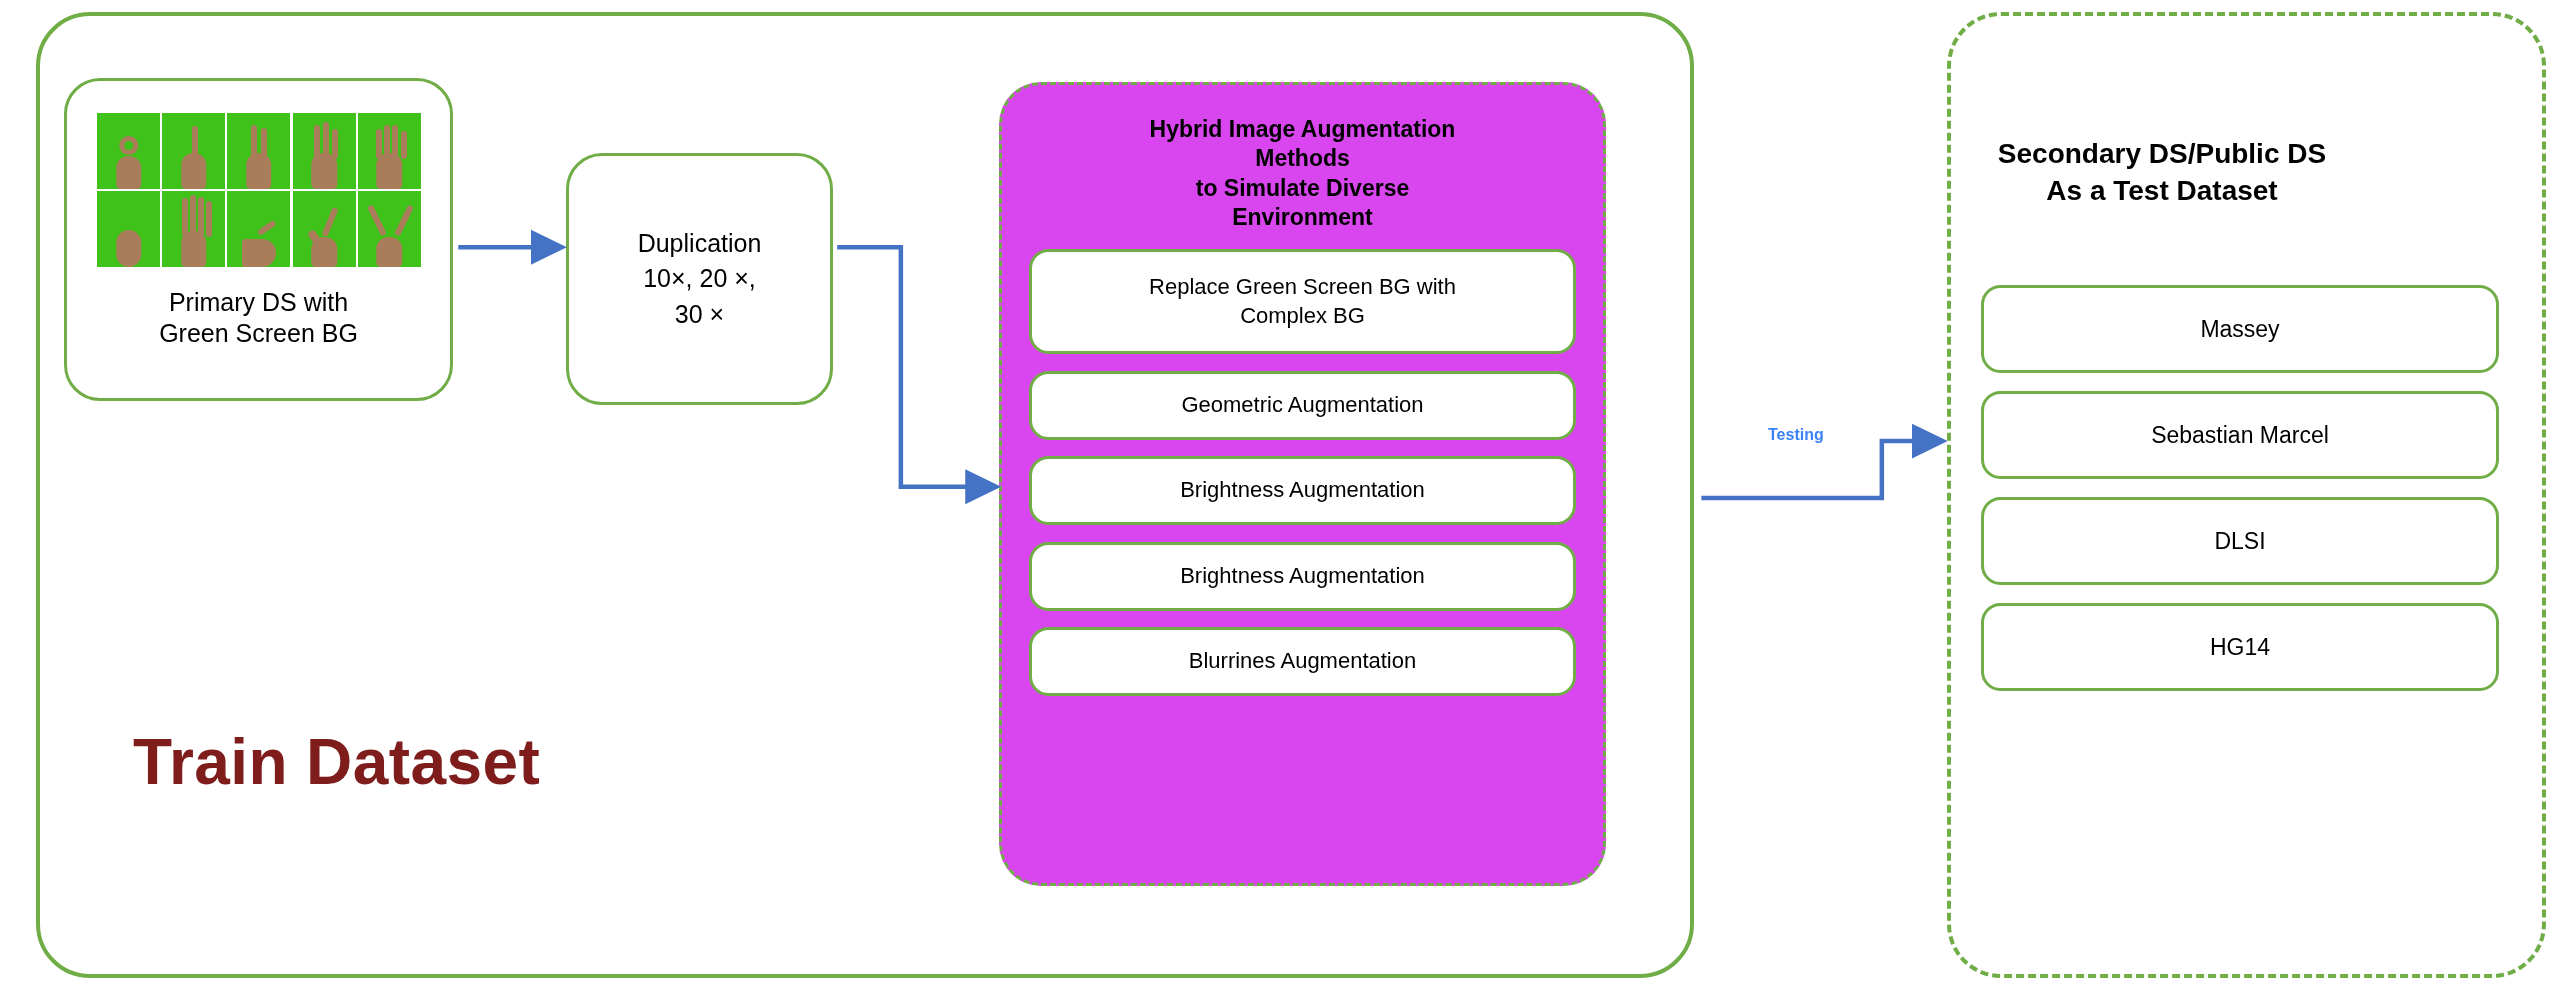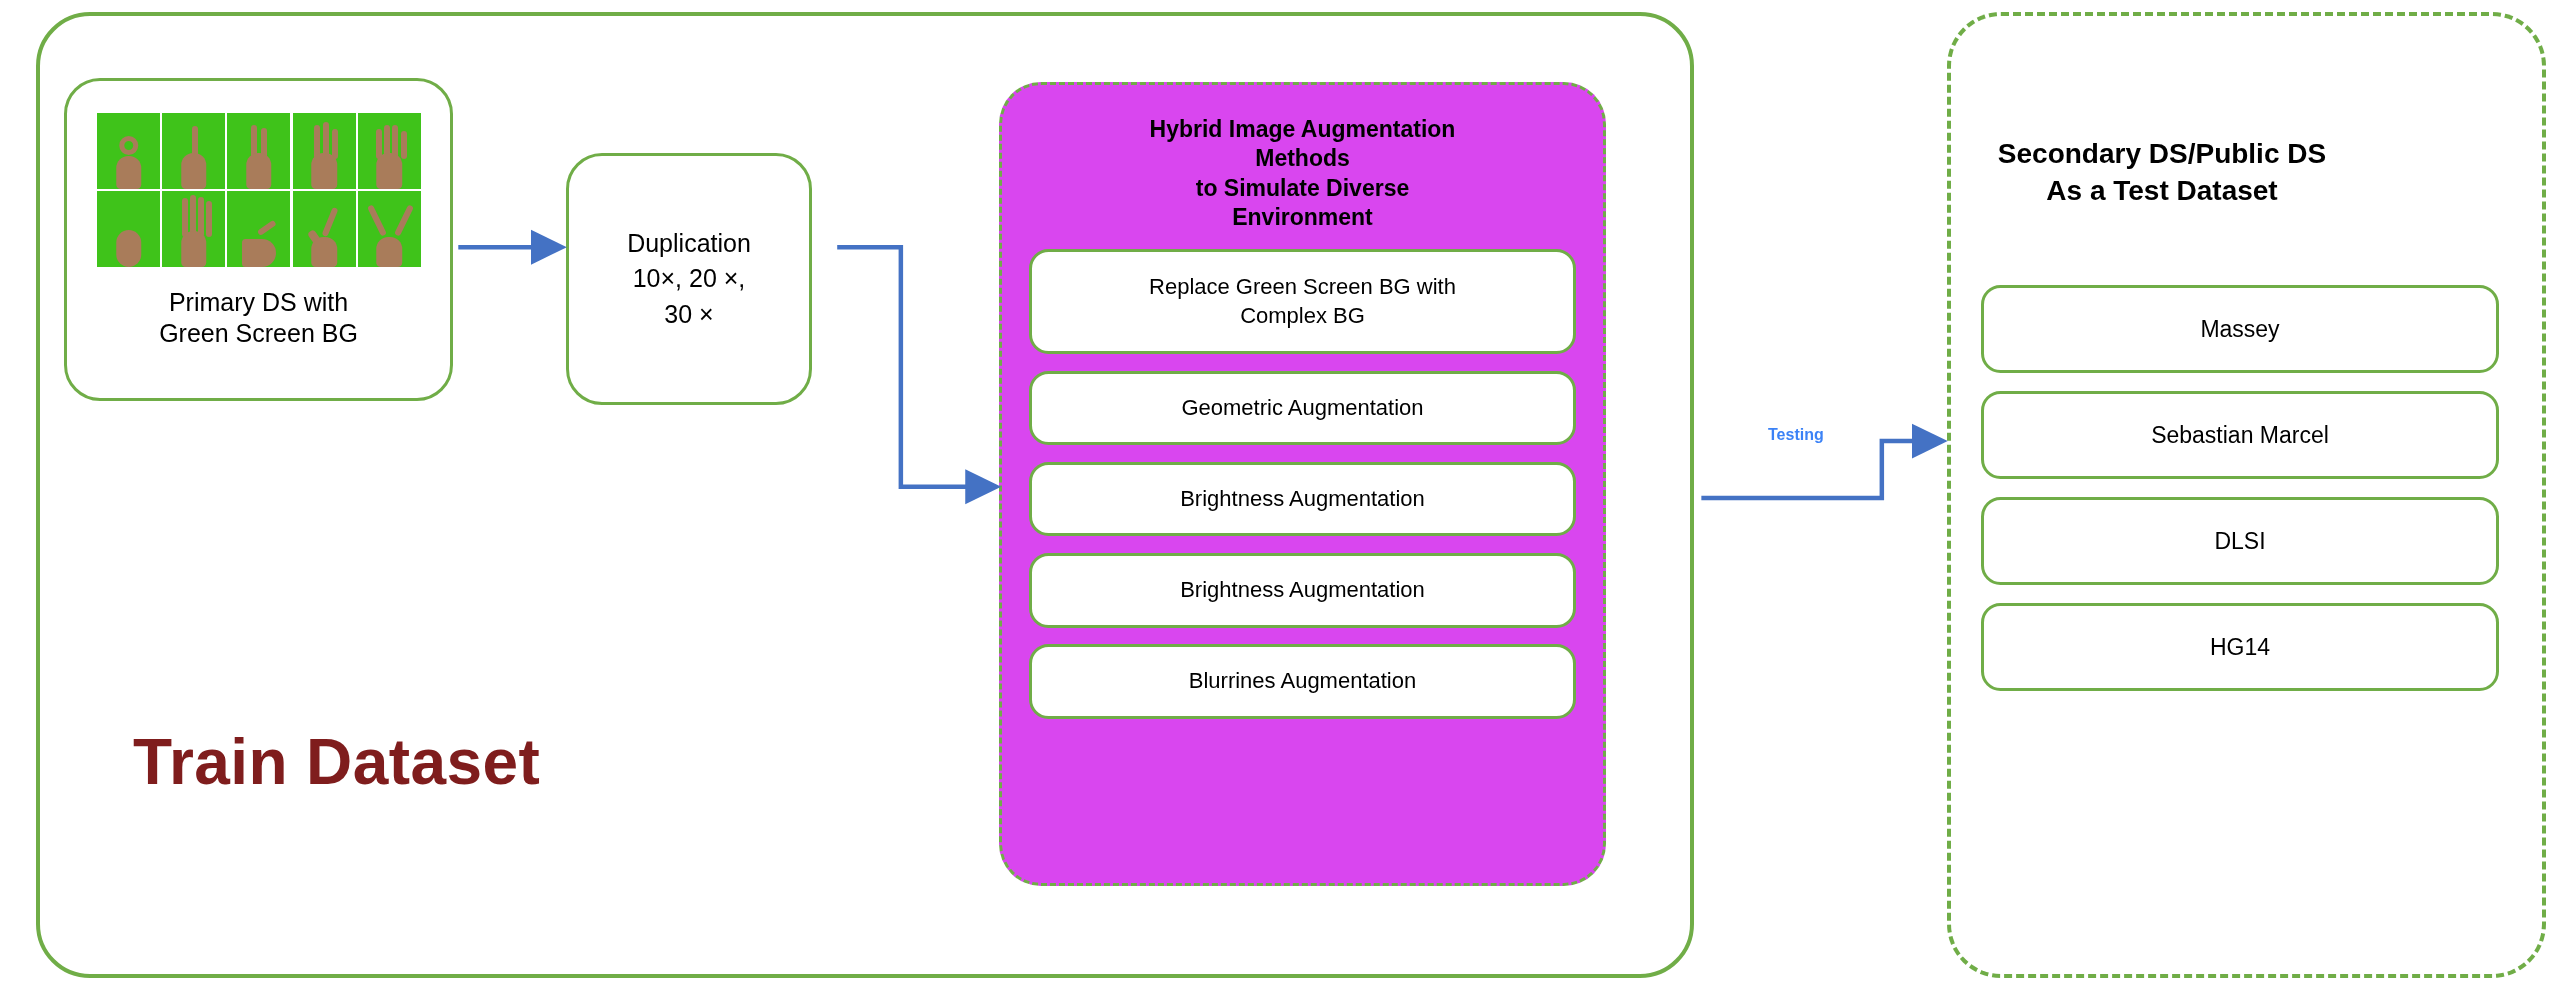--- a/index.html
+++ b/index.html
@@ -113,21 +113,21 @@
     color: #000;
     font-weight: 400;
     white-space: pre-line;
   }
 
   
   .duplication-box {
     position: absolute;
     left: 566px;
     top: 153px;
-    width: 246px;
+    width: 267px;
     height: 252px;
     border: 3.7px solid #70AD47;
     border-radius: 36px;
     background: #ffffff;
     display: flex;
     align-items: center;
     justify-content: center;
   }
   .duplication-label {
     font-size: 25px;
@@ -166,21 +166,21 @@
     border: 3px solid #70AD47;
     border-radius: 19.5px;
     background: #ffffff;
     min-height: 69px;
     display: flex;
     align-items: center;
     justify-content: center;
     text-align: center;
     font-size: 22px;
     line-height: 1.3;
-    padding: 20px 12px;
+    padding: 6px 12px;
     white-space: pre-line;
   }
   .aug-item.tall { min-height: 105px; }
 
   
   .train-title {
     position: absolute;
     left: 133px;
     top: 725px;
     font-size: 64px;

